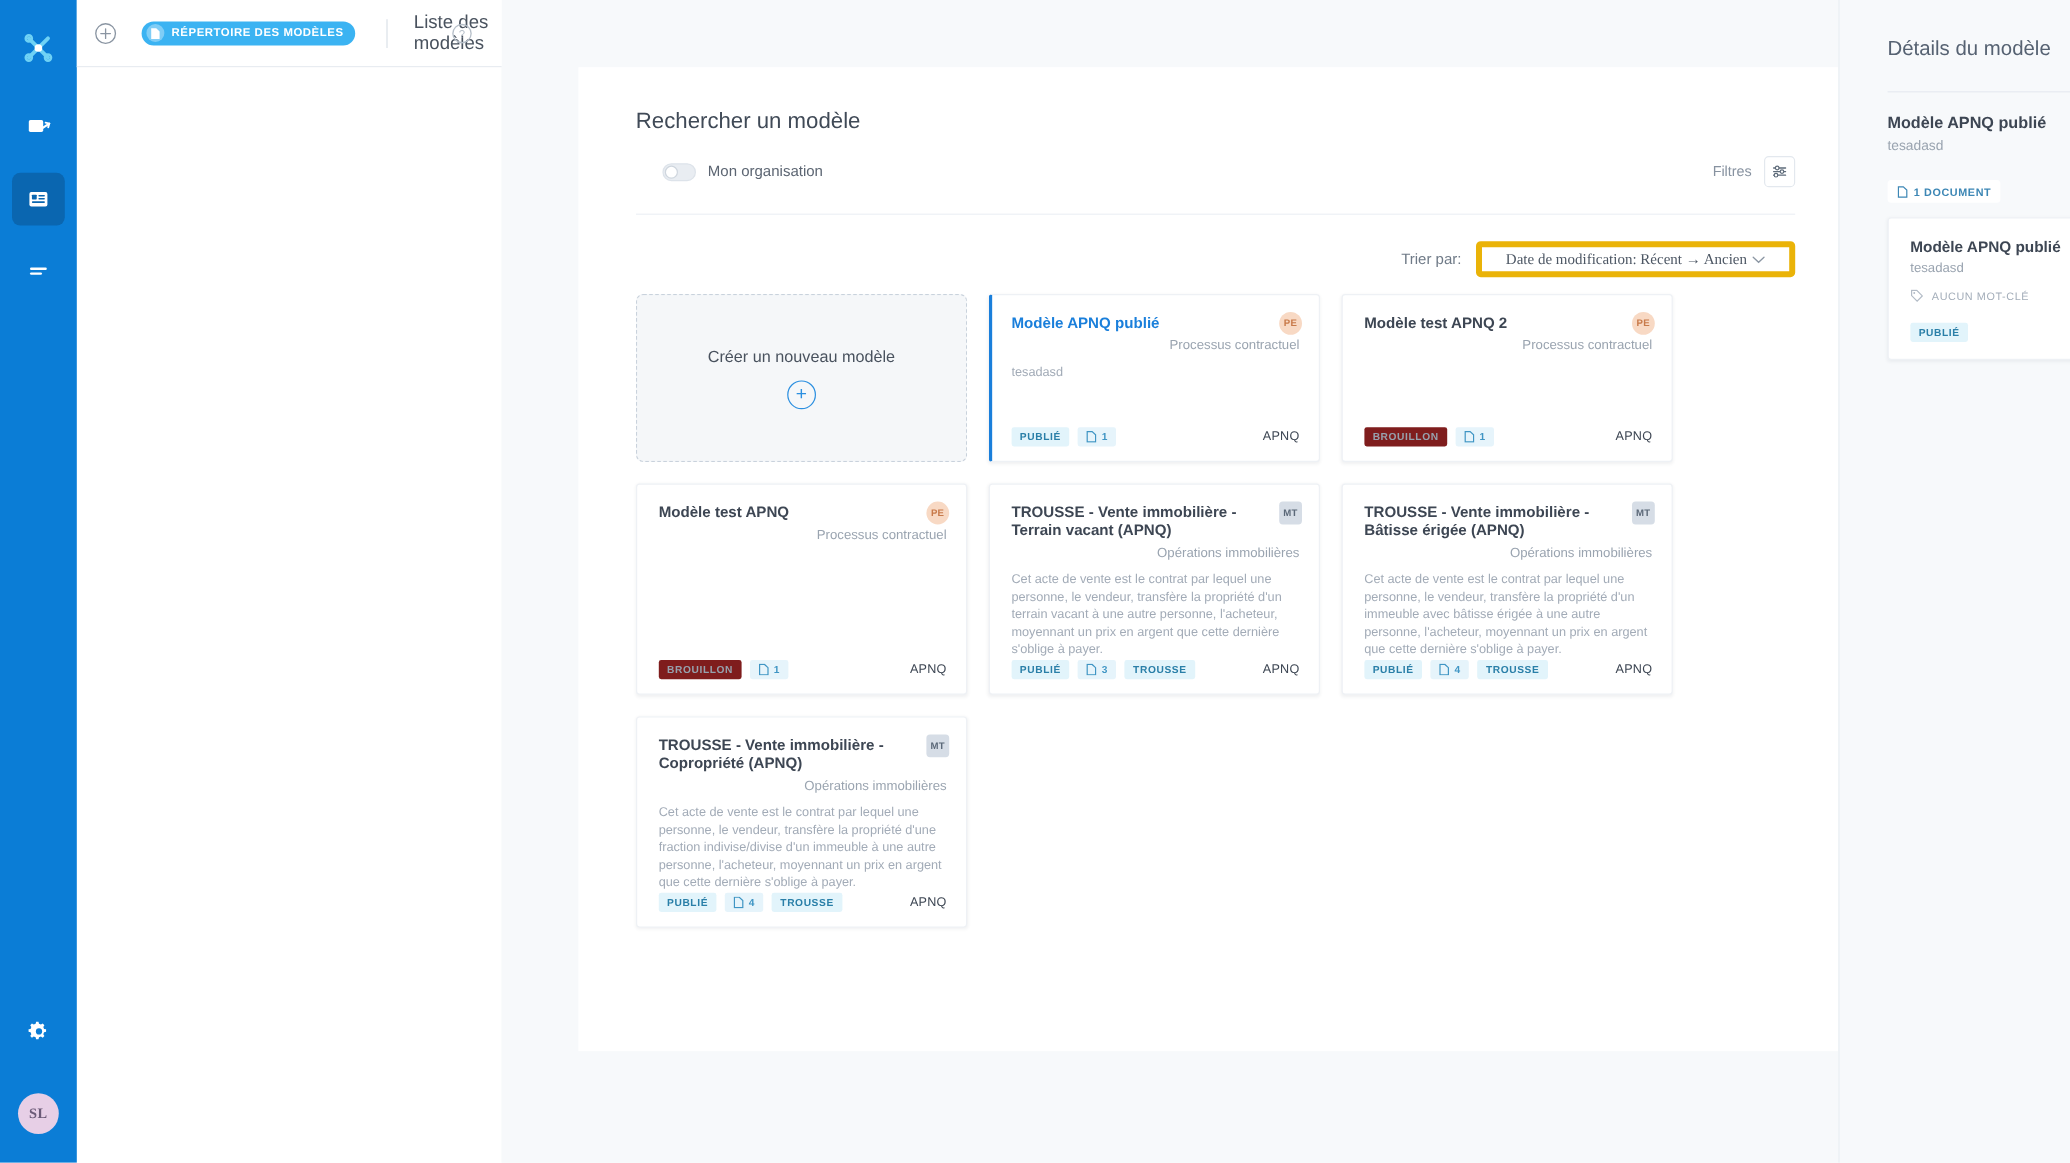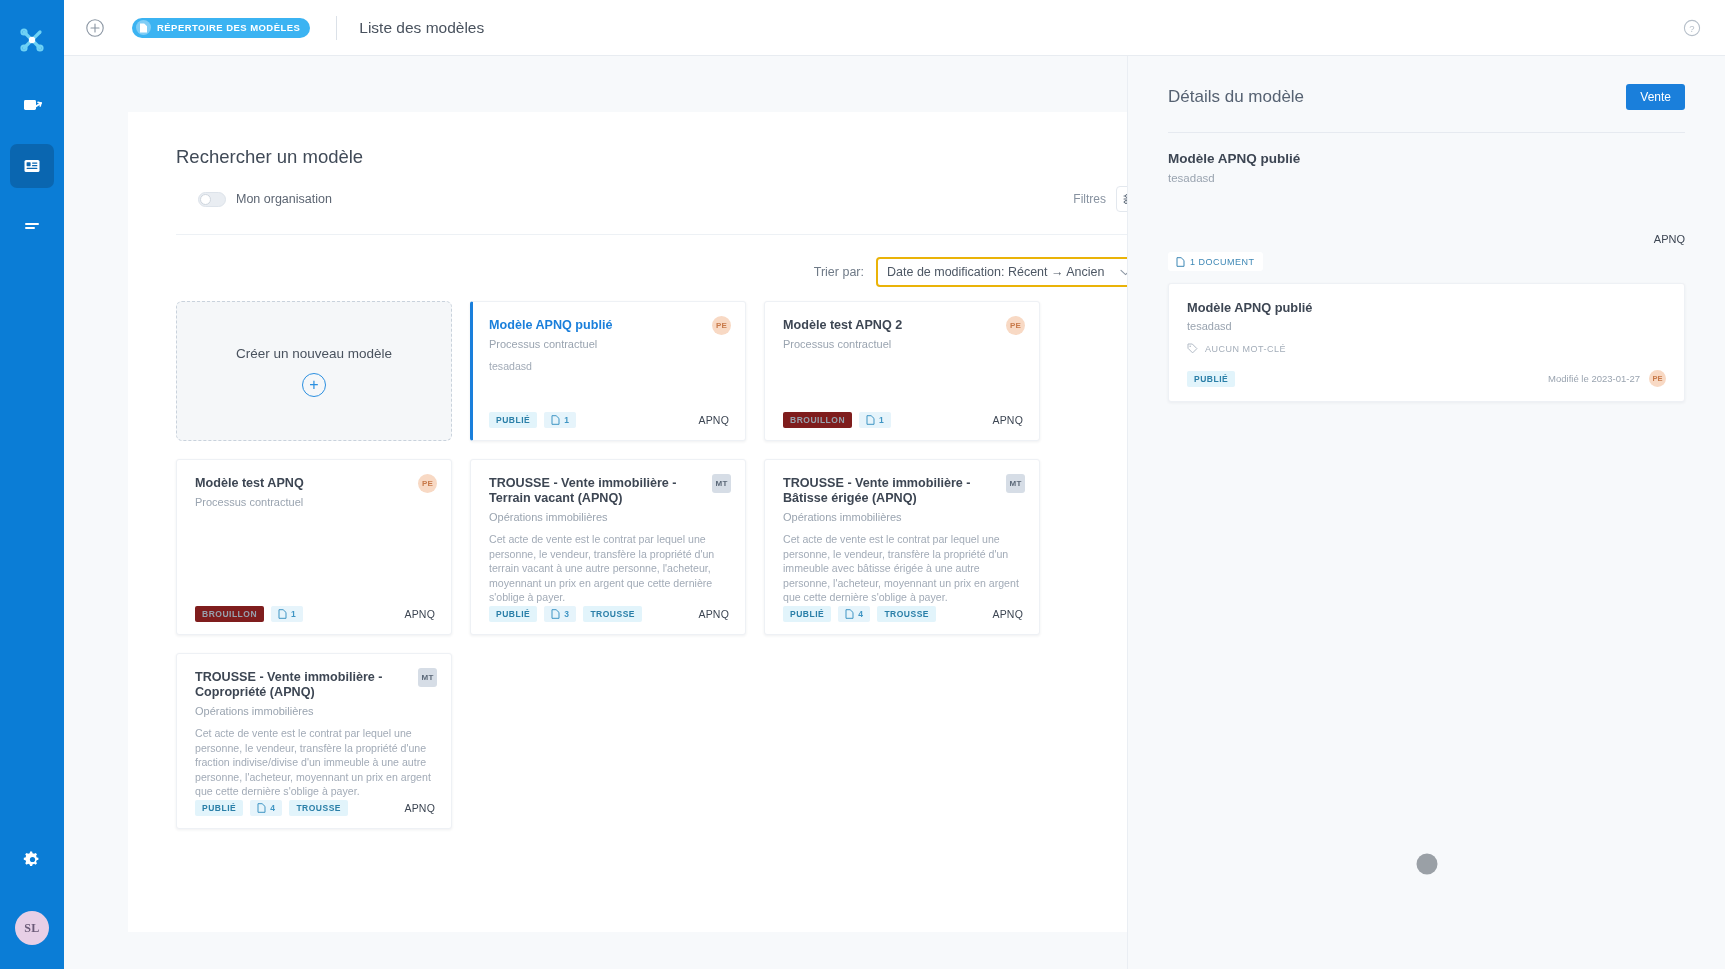--- a/index.html
+++ b/index.html
@@ -37,21 +37,21 @@
   .rail-avatar {
     width: 34px; height: 34px; border-radius: 50%;
     background: #e7cfe6; color: #6b5a77;
     font-size: 12px; font-weight: 600;
     display: flex; align-items: center; justify-content: center;
     margin-top: 30px;
     letter-spacing: .4px;
   }
 
   
-  .shell { flex: 1 1 auto; display: flex; flex-direction: column; height: 969px; min-width: 0; }
+  .shell { flex: 1 1 auto; display: flex; flex-direction: row; height: 969px; min-width: 0; }
 
   
   .topbar {
     height: 56px; flex: 0 0 56px;
     background: #ffffff;
     border-bottom: 1px solid #e8ecf1;
     display: flex; align-items: center;
     padding-left: 6px;
     position: relative;
   }
@@ -135,23 +135,23 @@
     width: 26px; height: 26px; border: 1px solid #e3e8ee; border-radius: 4px;
     background: #fff; display: flex; align-items: center; justify-content: center;
     position: relative; cursor: pointer;
   }
   .divider { height: 1px; background: #edf1f5; margin: 22px 0 0 0; }
 
   .sort-row { display: flex; align-items: center; justify-content: flex-end; margin: 22px 0 14px 0; gap: 12px; }
   .sort-label { font-size: 12.5px; color: #6f7a87; }
   .sort-select {
     width: 266px; height: 30px;
-    border: 2px solid #eab308; border-radius: 4px; background: #fff;
+    border: 5px solid #eab308; border-radius: 4px; background: #fff;
     display: flex; align-items: center; justify-content: space-between;
-    padding: 0 9px; cursor: pointer;
+    padding: 0 20px; cursor: pointer; font-family: Liberation Serif, serif;
   }
   .sort-select span { font-size: 12.5px; color: #4d5764; }
 
   
   .grid { display: flex; flex-wrap: wrap; gap: 18px; }
   .tile { width: 276px; }
 
   .tile-new {
     height: 140px;
     border: 1px dashed #c9d2dc; border-radius: 6px;
@@ -179,21 +179,21 @@
     cursor: pointer;
     overflow: hidden;
   }
   .card.tall { height: 176px; }
   .card.selected { border-left: 3px solid #1a7fdb; padding-left: 16px; }
   .card-title {
     font-size: 12.6px; font-weight: 700; color: #3d4653;
     line-height: 15px; padding-right: 36px;
   }
   .card.selected .card-title { color: #1a7fdb; }
-  .card-sub { font-size: 11px; color: #9aa4b0; margin-top: 4px; line-height: 15px; }
+  .card-sub { font-size: 11px; color: #9aa4b0; margin-top: 4px; line-height: 15px; text-align: right; }
   .card-desc {
     font-size: 10.6px; color: #a2abb7; line-height: 14.6px;
     margin-top: 7px; overflow: hidden;
   }
   .card-av {
     position: absolute; right: 14px; top: 14px;
     width: 19px; height: 19px;
     display: flex; align-items: center; justify-content: center;
     font-size: 8px; font-weight: 700; letter-spacing: .2px;
   }
@@ -235,21 +235,21 @@
     cursor: pointer;
   }
   .details-rule { height: 1px; background: #e6eaf0; margin: 22px 0 0 0; }
   .d-name { font-size: 13.5px; font-weight: 700; color: #3d4653; margin-top: 18px; }
   .d-sub { font-size: 11.5px; color: #9aa4b0; margin-top: 6px; }
   .d-meta { display: flex; align-items: center; margin-top: 22px; }
   .d-docchip {
     background: #ffffff; border-radius: 3px;
     height: 19px; padding: 0 8px;
     display: inline-flex; align-items: center; gap: 5px;
-    font-size: 9px; font-weight: 400; letter-spacing: .5px; color: #3d87b5; margin-top: 46px;
+    font-size: 9px; font-weight: 700; letter-spacing: .5px; color: #3d87b5;
   }
   .d-org { margin-left: auto; font-size: 11px; color: #3d4653; }
   .d-card {
     background: #fff; border: 1px solid #eef1f5; border-radius: 3px;
     box-shadow: 0 1px 3px rgba(31,45,61,.06);
     margin-top: 12px; padding: 16px 18px 14px 18px;
   }
   .d-card-title { font-size: 12.8px; font-weight: 700; color: #3d4653; }
   .d-card-sub { font-size: 11px; color: #9aa4b0; margin-top: 5px; }
   .d-kw { display: flex; align-items: center; gap: 7px; margin-top: 11px; }

